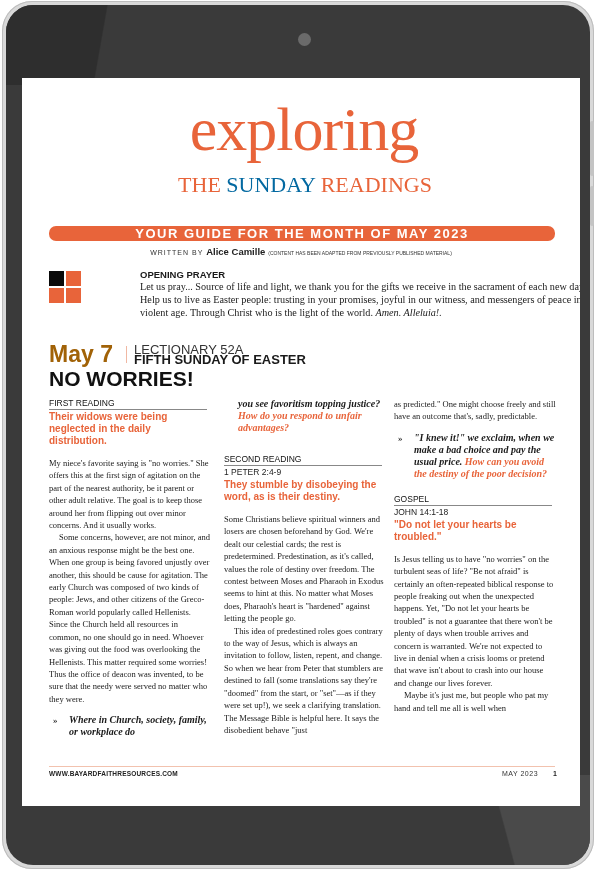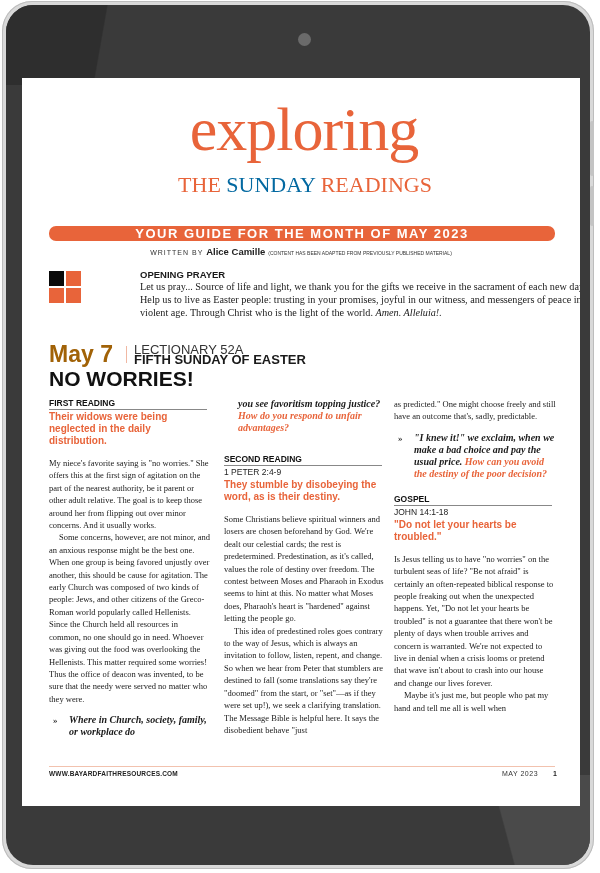--- a/index.html
+++ b/index.html
@@ -89,21 +89,21 @@
       font-weight: bold; font-size: 21px; line-height: 22px; color: #111;
     }
 
     
     .col { position: absolute; top: 320px; width: 162px; }
     .col1 { left: 27px; }
     .col2 { left: 202px; }
     .col3 { left: 372px; }
 
     .sec-head {
-      font-weight: bold; font-size: 8.5px; color: #111; line-height: 10px;
+      font-weight: normal; font-size: 8.5px; color: #111; line-height: 10px;
       border-bottom: 1.5px solid #888; padding-bottom: 1px; width: 158px;
     }
     .sec-ref { font-size: 8.5px; color: #222; line-height: 11px; margin-top: 1px; }
     .sec-quote { font-weight: bold; color: #e8643a; font-size: 10px; line-height: 12px; margin-top: 1px; }
 
     .body-text { font-family: "Liberation Serif", serif; font-size: 8.5px; line-height: 12.4px; color: #1a1a1a; margin: 0; }
     .body-text.indent { text-indent: 10px; }
 
     .reflect {
       position: relative; padding-left: 20px;

